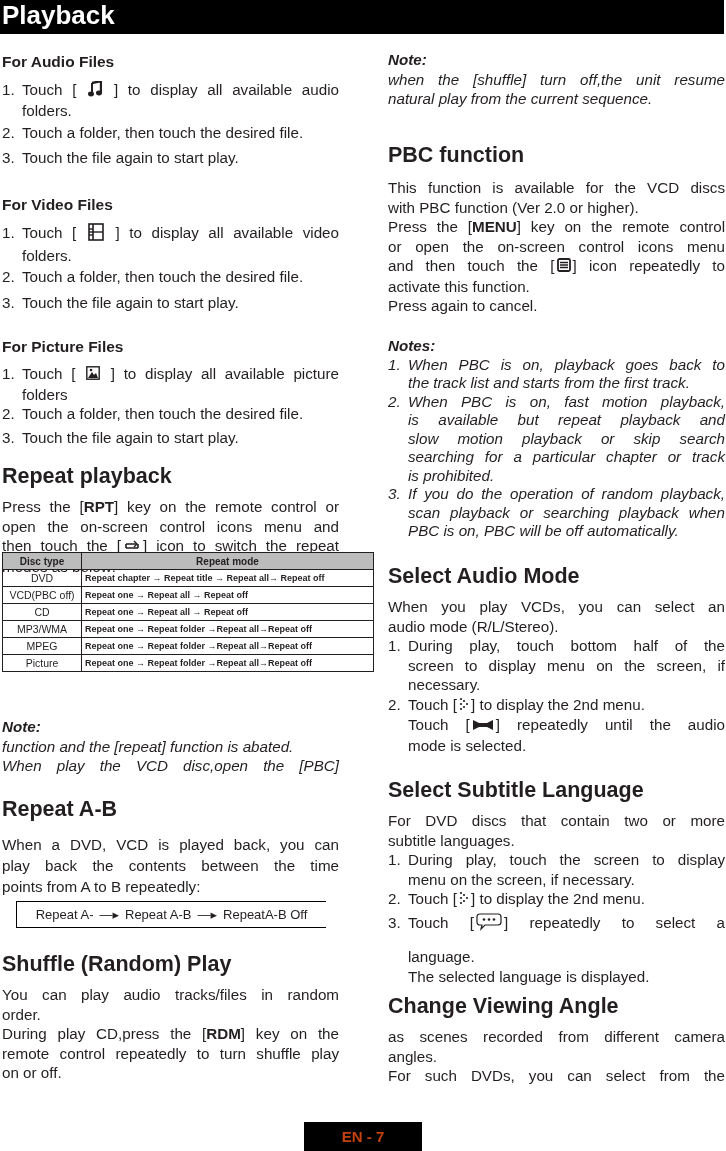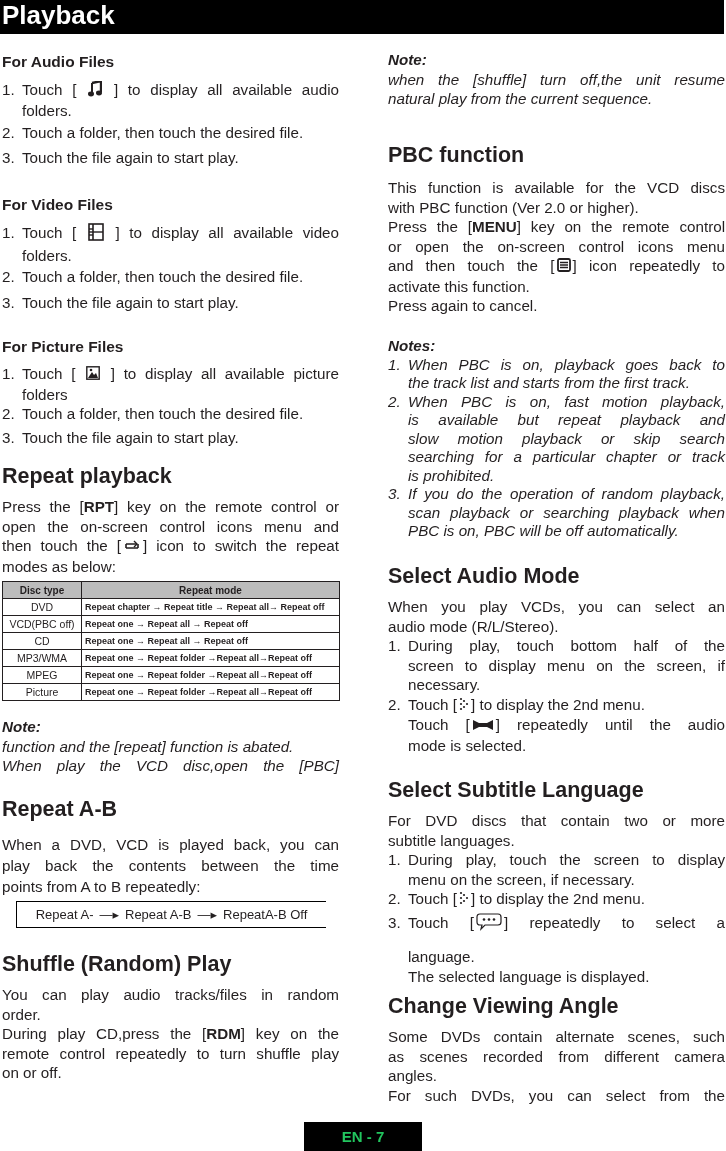--- a/index.html
+++ b/index.html
@@ -18,36 +18,36 @@
   .abs { position: absolute; left: 0; right: 0; }
   .sub { font-weight: bold; font-size: 15.5px; }
   .h2 { font-weight: bold; font-size: 21.5px; }
   p, .li { margin: 0; line-height: 19.5px; text-align: justify; }
   .li { position: relative; padding-left: 20px; }
   .li .num { position: absolute; left: 0; top: 0; }
   .spread { text-align: justify; text-align-last: justify; }
   .ital { font-style: italic; }
   .icon { display: inline-block; vertical-align: middle; margin: 0 2px; }
   table.rpt {
-    position: absolute; left: 0; top: 581px; width: 338px; border-collapse: collapse;
+    position: absolute; left: 0; top: 552px; width: 372px; border-collapse: collapse;
     font-size: 9.5px;
   }
   table.rpt td, table.rpt th { border: 1px solid #231f20; height: 16px; padding: 0 3px; }
   table.rpt th { background: #bcbcbc; font-weight: bold; font-size: 10px; }
   table.rpt td.disc { text-align: center; font-size: 10.5px; width: 72px; margin-top: 21px; }
   table.rpt td.mode { font-weight: bold; font-size: 9px; white-space: nowrap; }
   .ab-box {
     position: absolute; left: 14px; top: 901px; width: 310px; height: 27px;
     border-top: 1px solid #000; border-bottom: 1px solid #000; border-left: 1px solid #000;
     display: flex; align-items: center; justify-content: center; font-size: 13px; box-sizing: border-box;
   }
   .ab-box .arr { margin: 0 6px; font-size: 13px; }
   .page-num {
     position: absolute; left: 304px; top: 1122px; width: 118px; height: 29px;
-    background: #000; color: #22c55e; font-weight: bold; font-size: 15px;
+    background: #000; color: #c2410c; font-weight: bold; font-size: 15px;
     text-align: center; line-height: 29px;
   }
 </style>
 </head>
 <body>
 
 <div class="title-bar">Playback</div>
 
 <div class="col col-left">
 
@@ -302,20 +302,19 @@
               <circle cx="13" cy="6.5" r="1.3" fill="#231f20"></circle>
               <circle cx="18" cy="6.5" r="1.3" fill="#231f20"></circle>
             </svg></span><span>] repeatedly to select a</span></div>
       <div style="margin-top:12px">language.</div>
       <div>The selected language is displayed.</div>
     </div>
   </div>
 
   <div class="abs h2" style="top:994px">Change Viewing Angle</div>
   <div class="abs" style="top:1027px">
-    <p class="spread">Some DVDs contain alternate scenes, such</p>
     <p class="spread">as scenes recorded from different camera</p>
     <p>angles.</p>
     <p class="spread">For such DVDs, you can select from the</p>
   </div>
 </div>
 
 <div class="page-num">EN - 7</div>
 
 </body></html>

